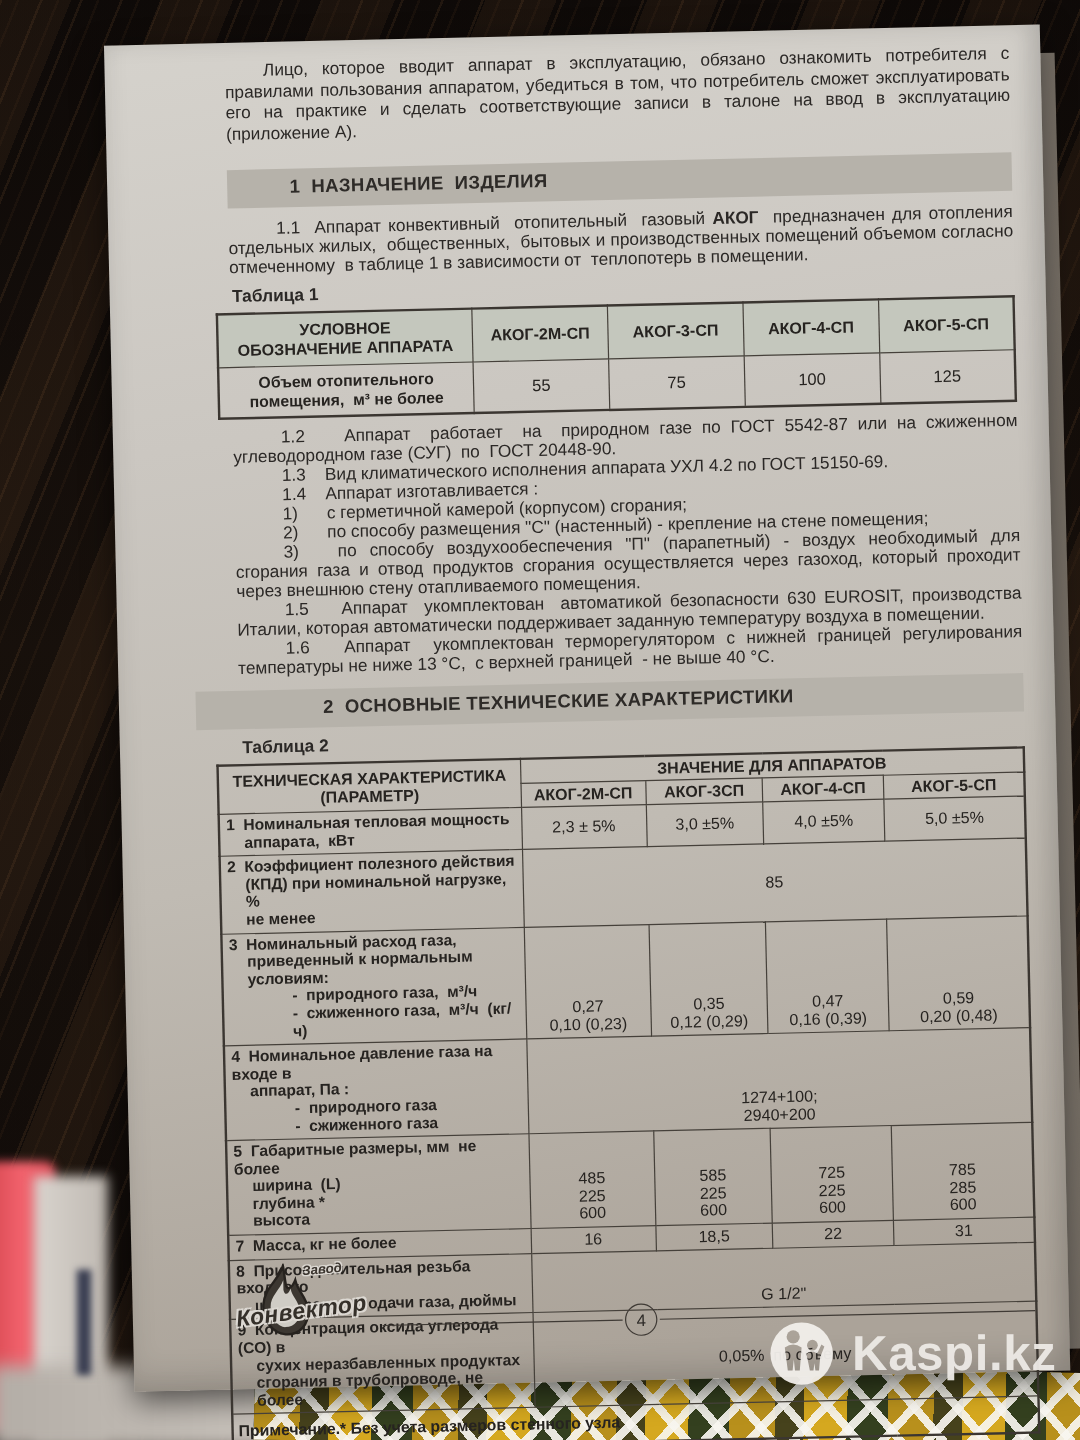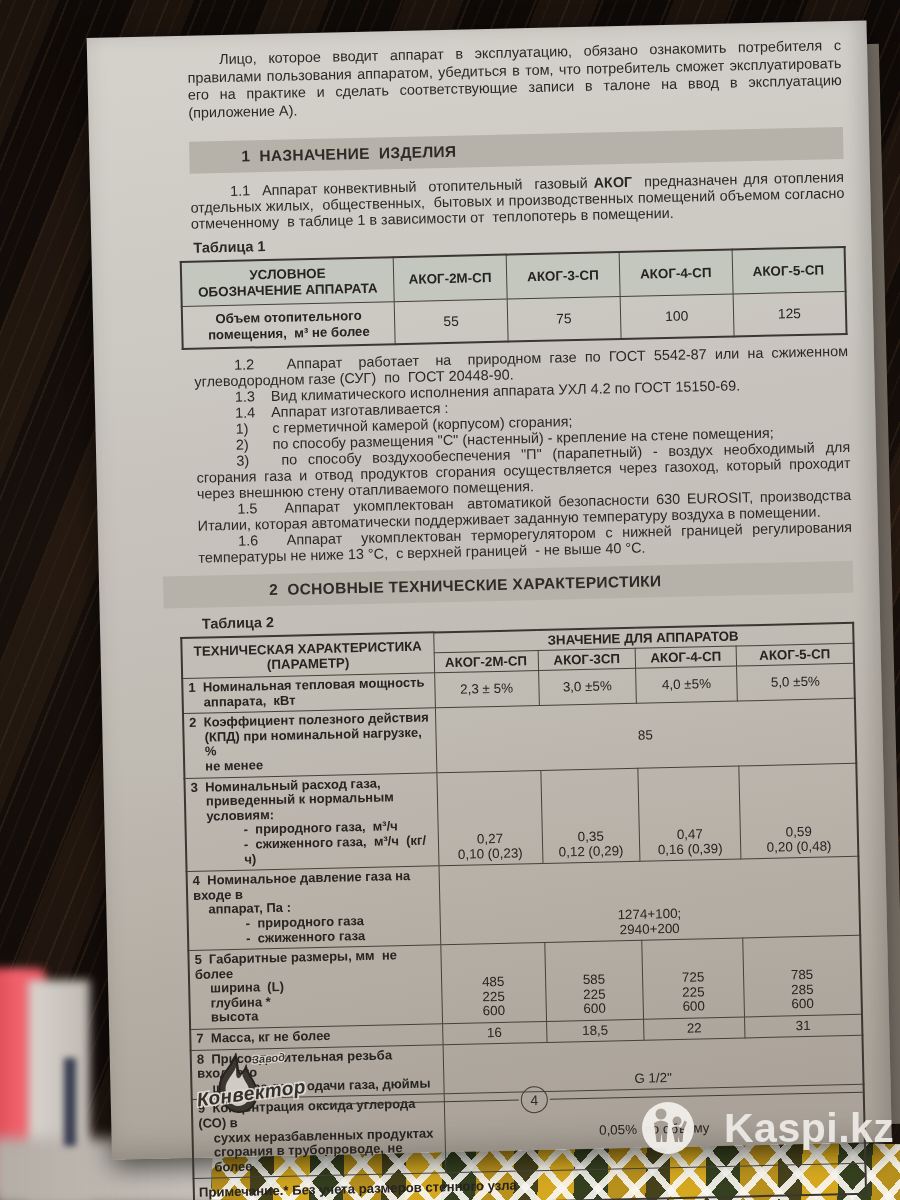--- a/index.html
+++ b/index.html
@@ -73,21 +73,21 @@
     text-shadow:-1px -1px 0 #dcd8d2,1px -1px 0 #dcd8d2,-1px 1px 0 #dcd8d2,1px 1px 0 #dcd8d2;}
   .flogo .brand{position:absolute;left:-6px;top:32px;font-size:19px;font-weight:bold;font-style:italic;
     color:#35302a;transform:rotate(-6deg);letter-spacing:0.5px;
     text-shadow:-1.5px -1.5px 0 #dcd8d2,1.5px -1.5px 0 #dcd8d2,-1.5px 1.5px 0 #dcd8d2,1.5px 1.5px 0 #dcd8d2;}
   .fline{position:absolute;left:128px;right:2px;top:42px;display:flex;align-items:center;}
   .fline .seg1{width:200px;border-top:1.6px solid #3f3a35;}
   .fline .pagecircle{width:25px;height:25px;border:1.6px solid #3f3a35;border-radius:50%;
     display:flex;align-items:center;justify-content:center;font-size:14px;color:#2e2b28;margin:0 2px;flex:none;}
   .fline .seg2{flex:1;border-top:1.6px solid #3f3a35;}
   
-  .watermark{position:absolute;left:640px;top:1100px;display:flex;align-items:center;gap:28px;z-index:10;opacity:0.95;}
+  .watermark{position:absolute;left:640px;top:1100px;display:flex;align-items:center;gap:14px;z-index:10;opacity:0.95;}
   .wtext{font-size:41px;font-weight:bold;color:#edeae6;letter-spacing:0.5px;}
 </style>
 </head>
 <body>
 
 <div class="pink-object"></div>
 <div class="light-object"></div>
 <div class="dark-line-object"></div>
 <div class="table-blur"></div>
 <div class="fabric"></div>

